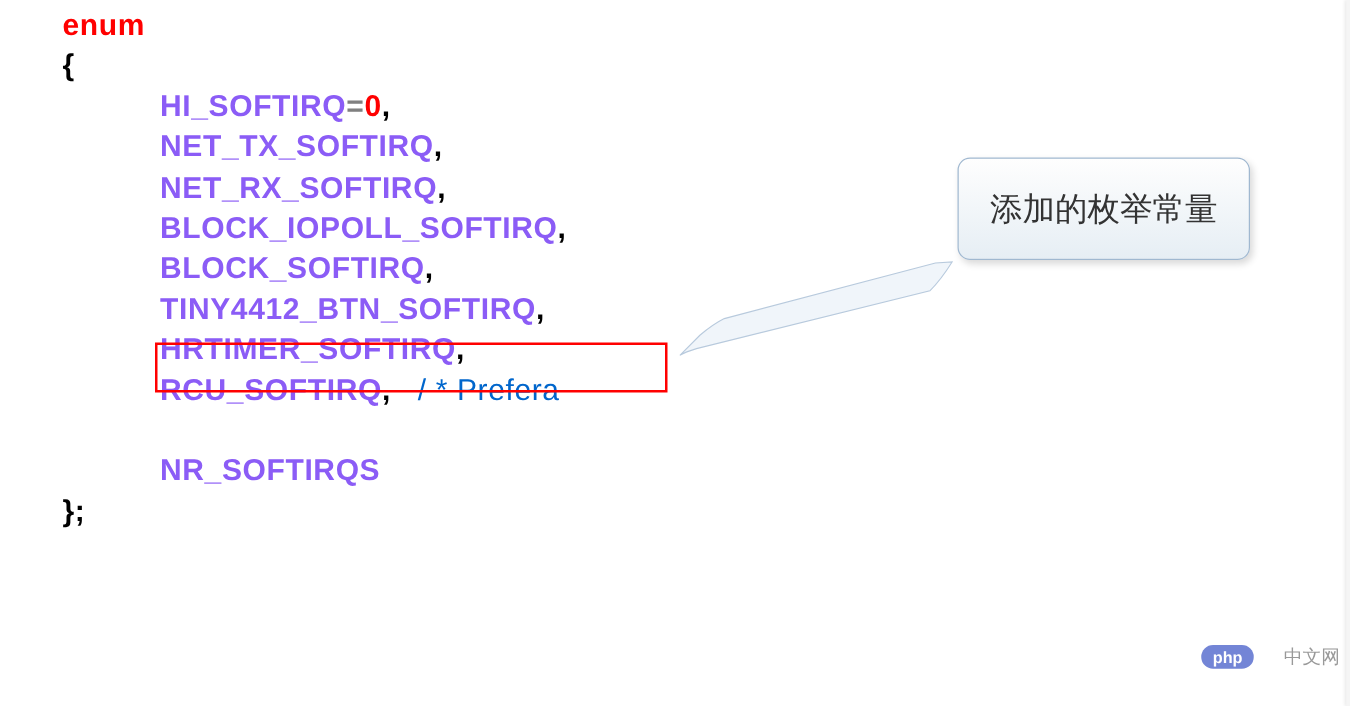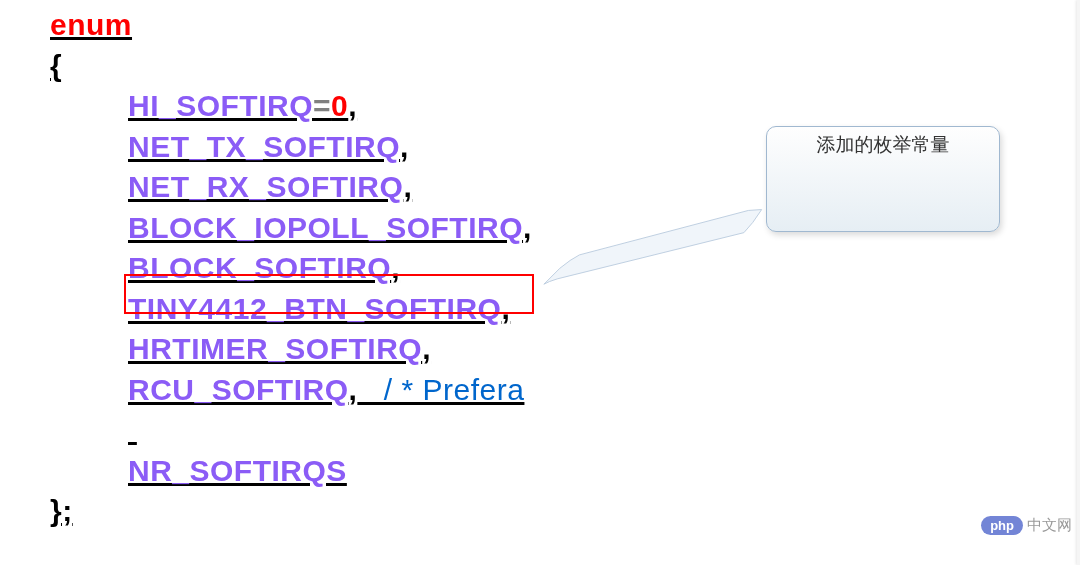--- a/index.html
+++ b/index.html
@@ -11,26 +11,25 @@
       position: relative;
       overflow: hidden;
     }
     .code-container {
       padding: 0;
       position: absolute;
       top: 5px;
       left: 50px;
     }
     .code-line {
-      font-size: 30px;
+      font-size: 24px;
       font-weight: bold;
       line-height: 1.35;
       white-space: pre;
       letter-spacing: 0.5px;
-      text-decoration: underline;
     }
     .keyword { color: #ff0000; }
     .brace { color: #000000; }
     .identifier { color: #8b5cf6; }
     .equals { color: #808080; }
     .number { color: #ff0000; }
     .comment { color: #0066cc; font-weight: normal;}
     .comma { color: #000000; }
     .indent { padding-left: 78px; }
     
@@ -42,29 +41,30 @@
       height: 40px;
       border: 2px solid #ff0000;
       pointer-events: none;
     }
     
     .callout {
       position: absolute;
       left: 766px;
       top: 126px;
       width: 234px;
-      height: 106px;
+      height: 82px;
       background: linear-gradient(to bottom, #fefefe, #e6eef4);
       border: 1px solid #a0b8d0;
       border-radius: 10px;
       box-shadow: 2px 3px 6px rgba(0,0,0,0.15);
       display: flex;
+      align-items: center;
       justify-content: center;
       text-align: center;
-      font-size: 19px;
+      font-size: 26px;
       color: #333;
       font-weight: normal;
       padding: 5px;
     }
     .callout-line {
       position: absolute;
       left: 530px;
       top: 206px;
       width: 250px;
       height: 80px;
@@ -85,20 +85,21 @@
       font-weight: bold;
       font-size: 13px;
       padding: 2px 9px;
       border-radius: 10px;
       font-family: Arial, sans-serif;
     }
     .logo-text {
       color: #999;
       font-size: 15px;
       font-family: "Microsoft YaHei", sans-serif;
+      margin-left: 20px;
     }
     
     .cutoff-right {
       position: absolute;
       right: 0;
       top: 0;
       width: 3px;
       height: 565px;
       background: #f5f5f5;
       box-shadow: -1px 0 3px rgba(0,0,0,0.1);

